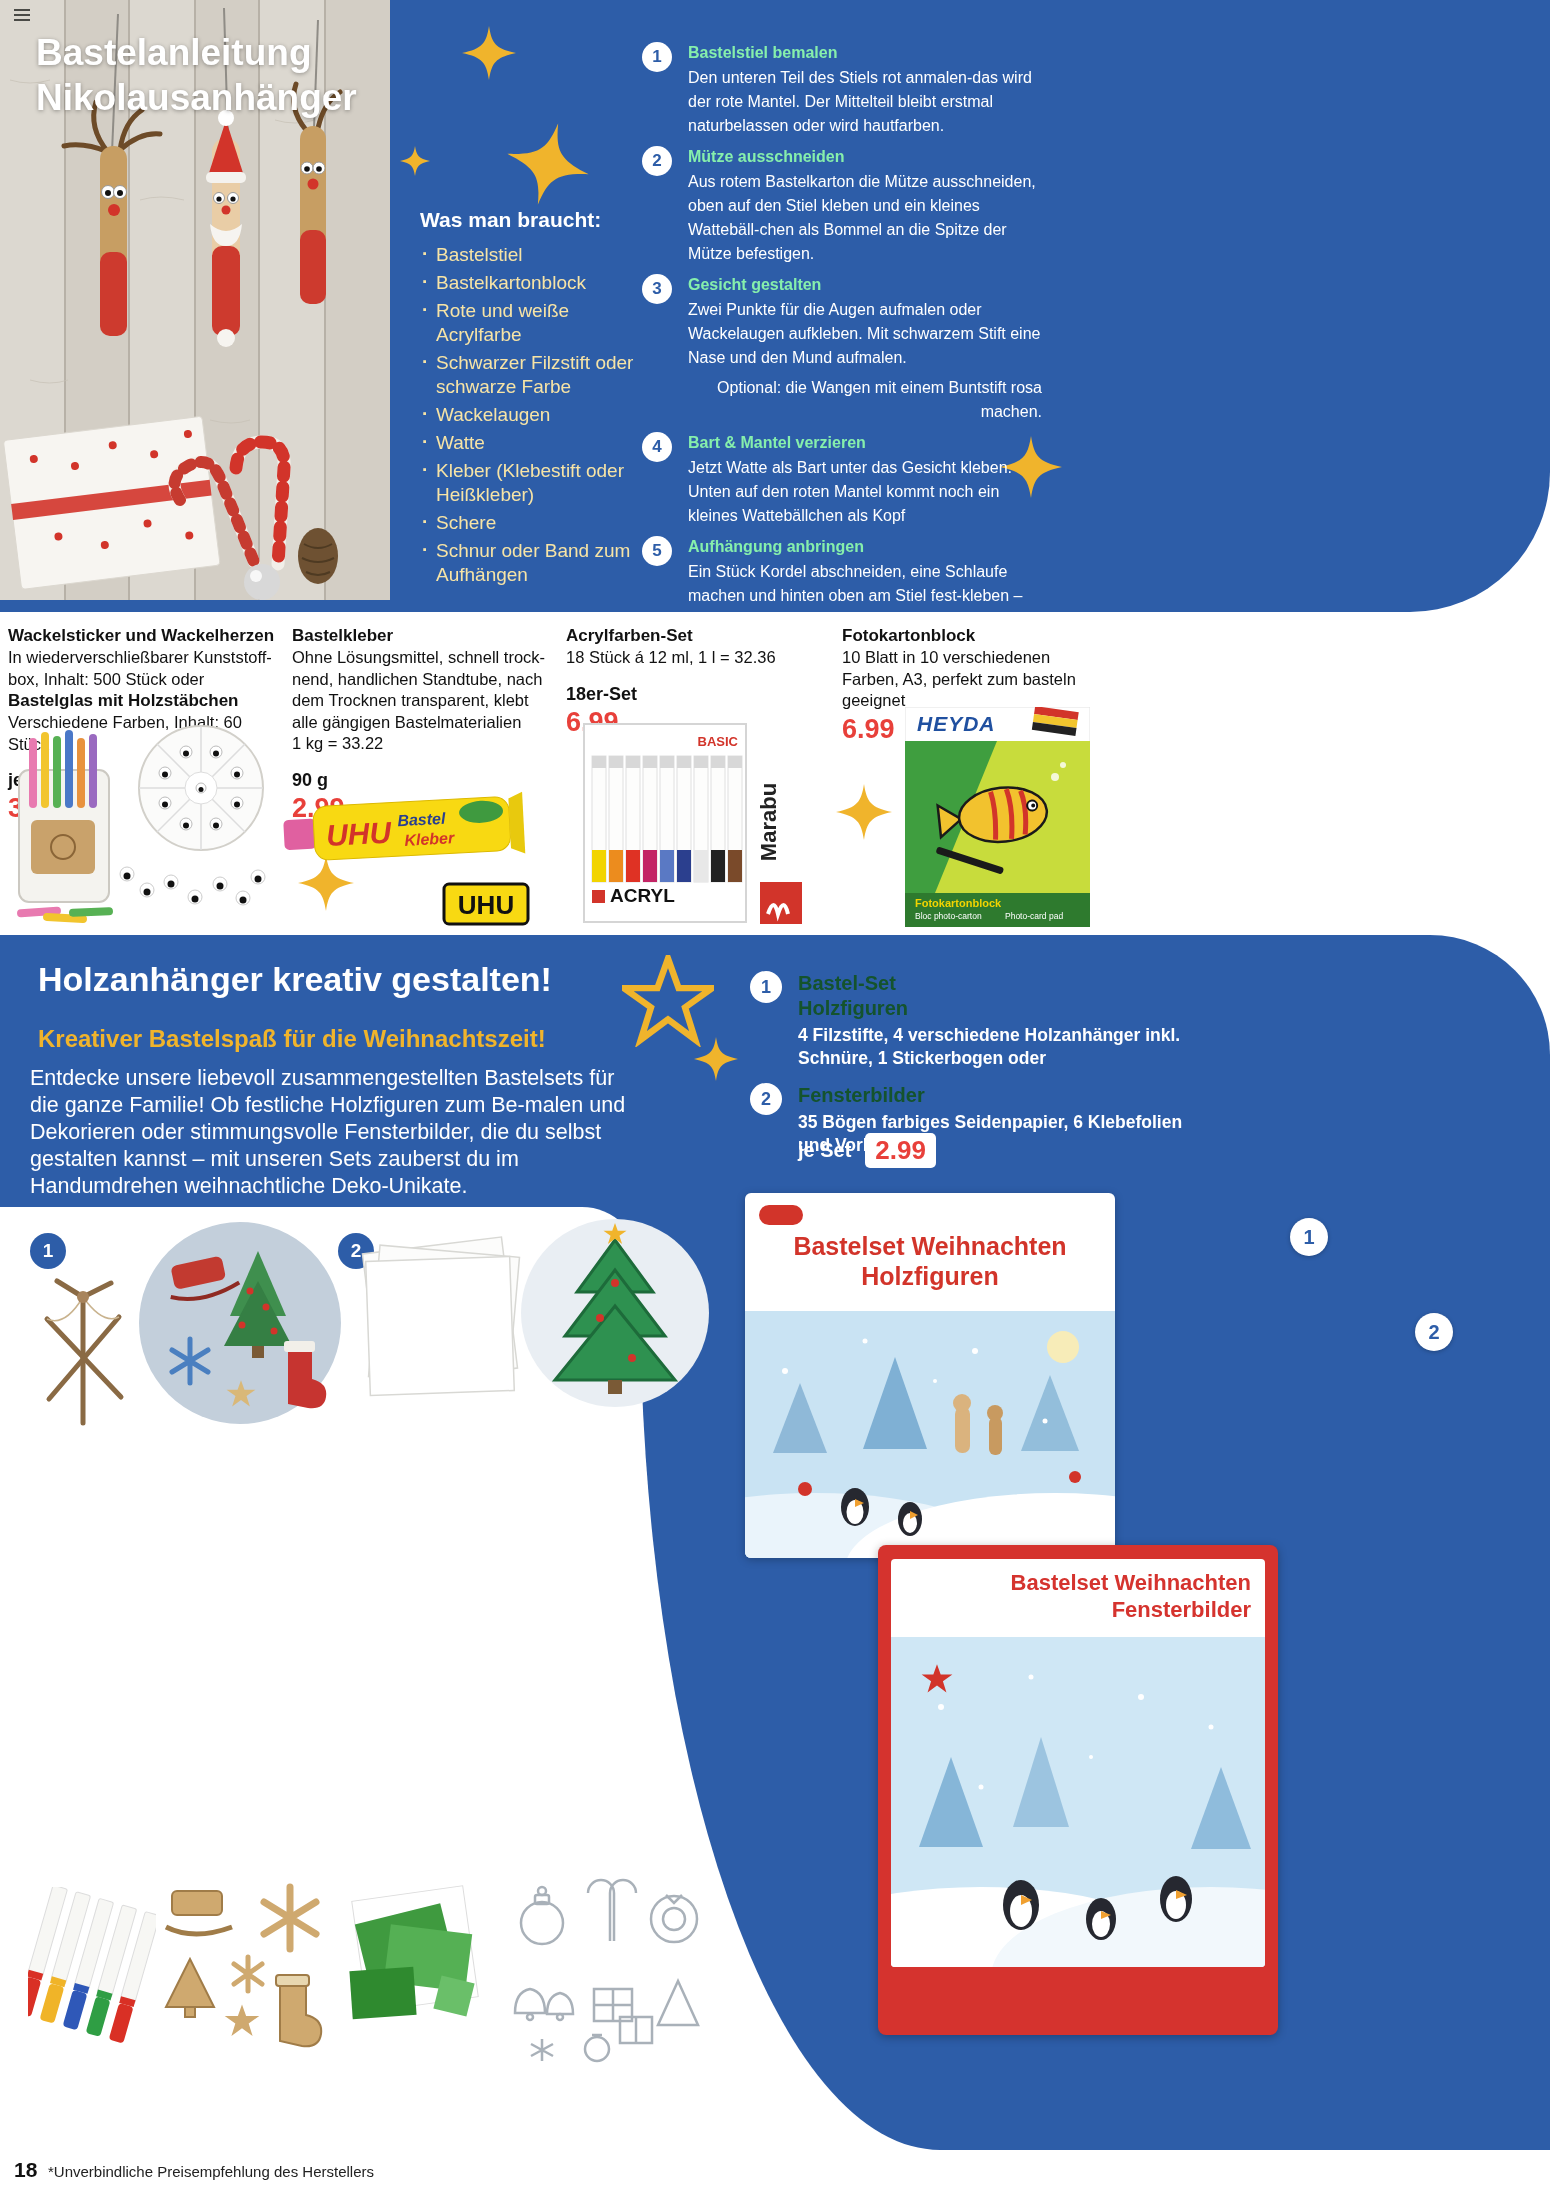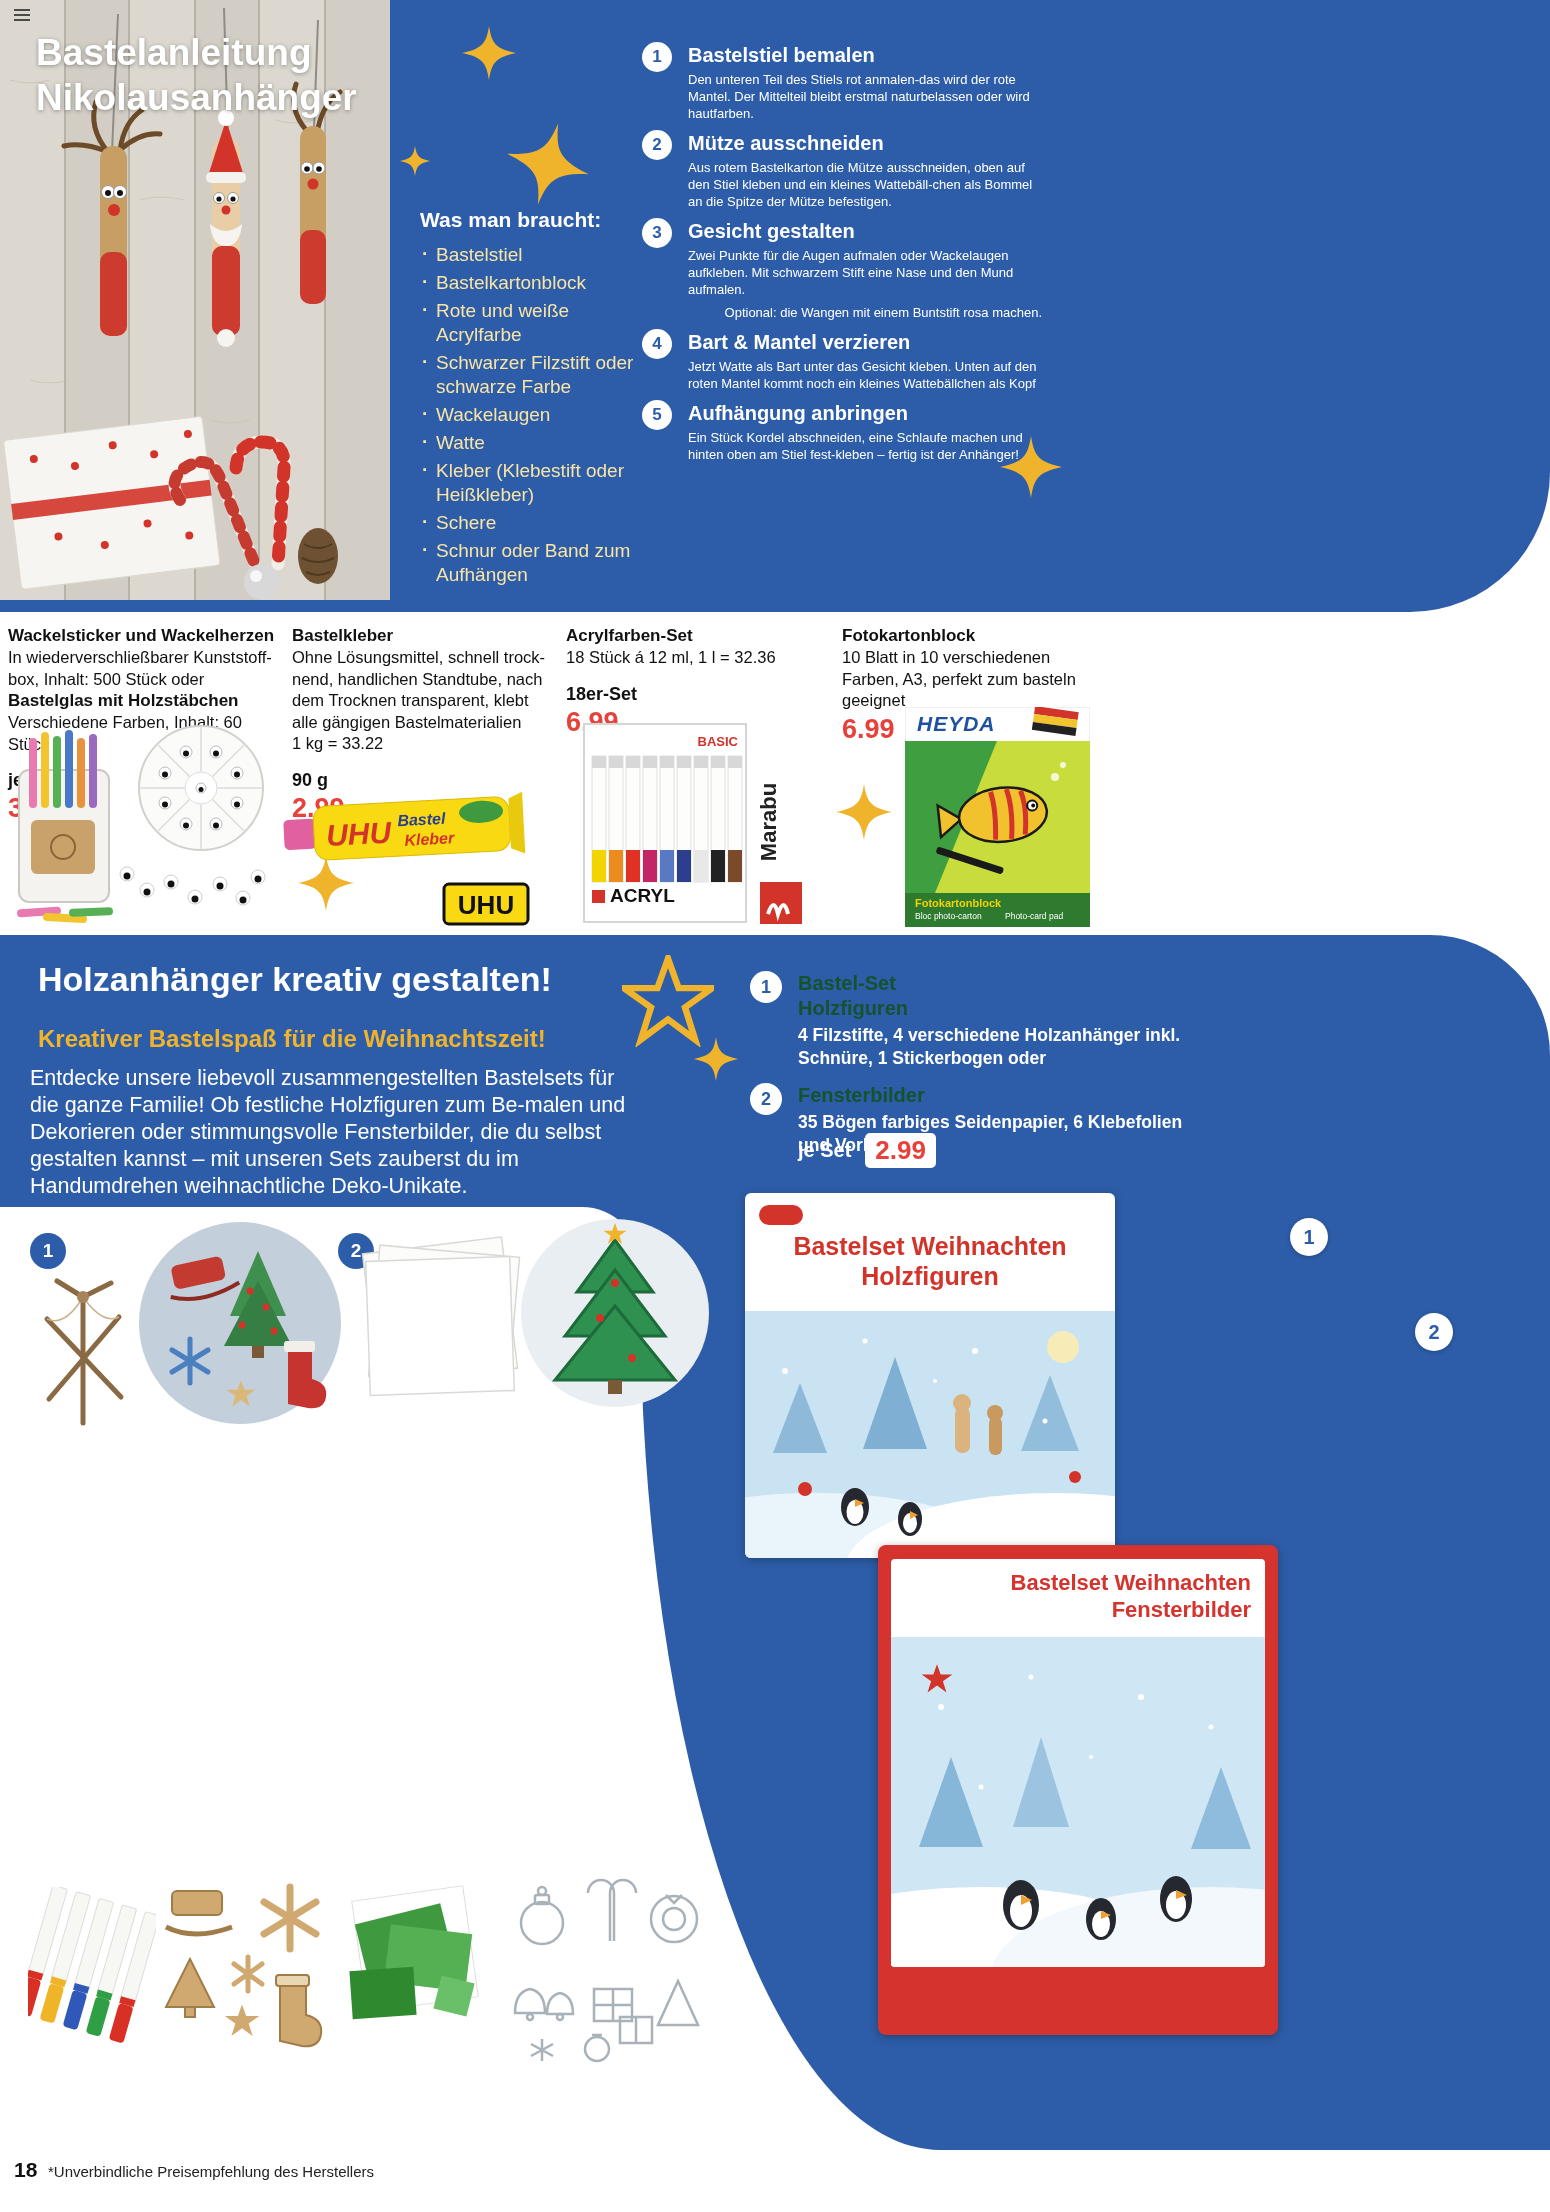--- a/index.html
+++ b/index.html
@@ -23,22 +23,22 @@
   .needs li { position:relative; padding-left:16px; color:#f7e4a6; font-size:19px;
               line-height:24px; margin-bottom:4px; }
   .needs li::before { content:"·"; position:absolute; left:2px; top:-1px;
                       color:#f7e4a6; font-weight:bold; }
   .steps { position:absolute; left:642px; top:44px; width:400px; }
   .step { display:flex; margin-bottom:10px; }
   .step-num { flex:0 0 30px; width:30px; height:30px; border-radius:50%; background:#fff;
               color:#2d5da8; font-weight:bold; font-size:17px; display:flex;
               align-items:center; justify-content:center; margin-right:16px; margin-top:-2px; }
   .step-body { width:356px; }
-  .step-body h3 { color:#ffffff; font-size:20px; font-weight:bold; margin-bottom:4px; }
-  .step-body p { color:#fff; font-size:13px; line-height:17px; }
+  .step-body h3 { color:#86efac; font-size:16px; font-weight:bold; margin-bottom:4px; }
+  .step-body p { color:#fff; font-size:16px; line-height:24px; }
   .step-body p + p { margin-top:6px;text-align:right; }
   .sparkle { position:absolute; }
 
   
   .products { position:absolute; left:0; top:612px; width:1550px; height:323px; background:#fff; }
   .prod { position:absolute; top:13px; }
   .prod h3 { font-size:17px; font-weight:bold; color:#111; line-height:22px; }
   .prod p { font-size:16.5px; color:#111; line-height:21.5px; }
   .prod .unit { font-size:18px; font-weight:bold; color:#111; margin-top:15px; }
   .prod .price { font-size:27px; font-weight:bold; color:#e8403a; margin-top:2px; }

